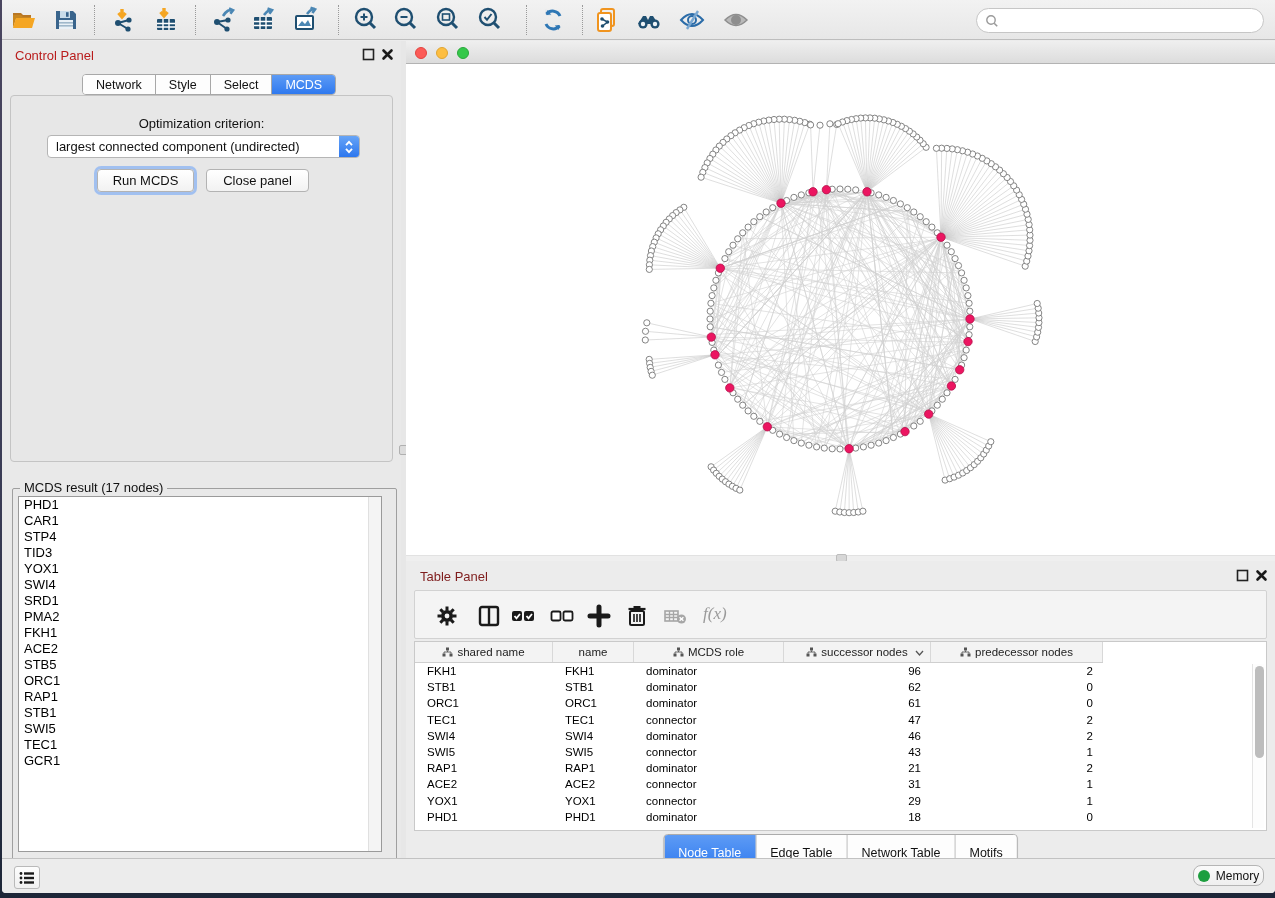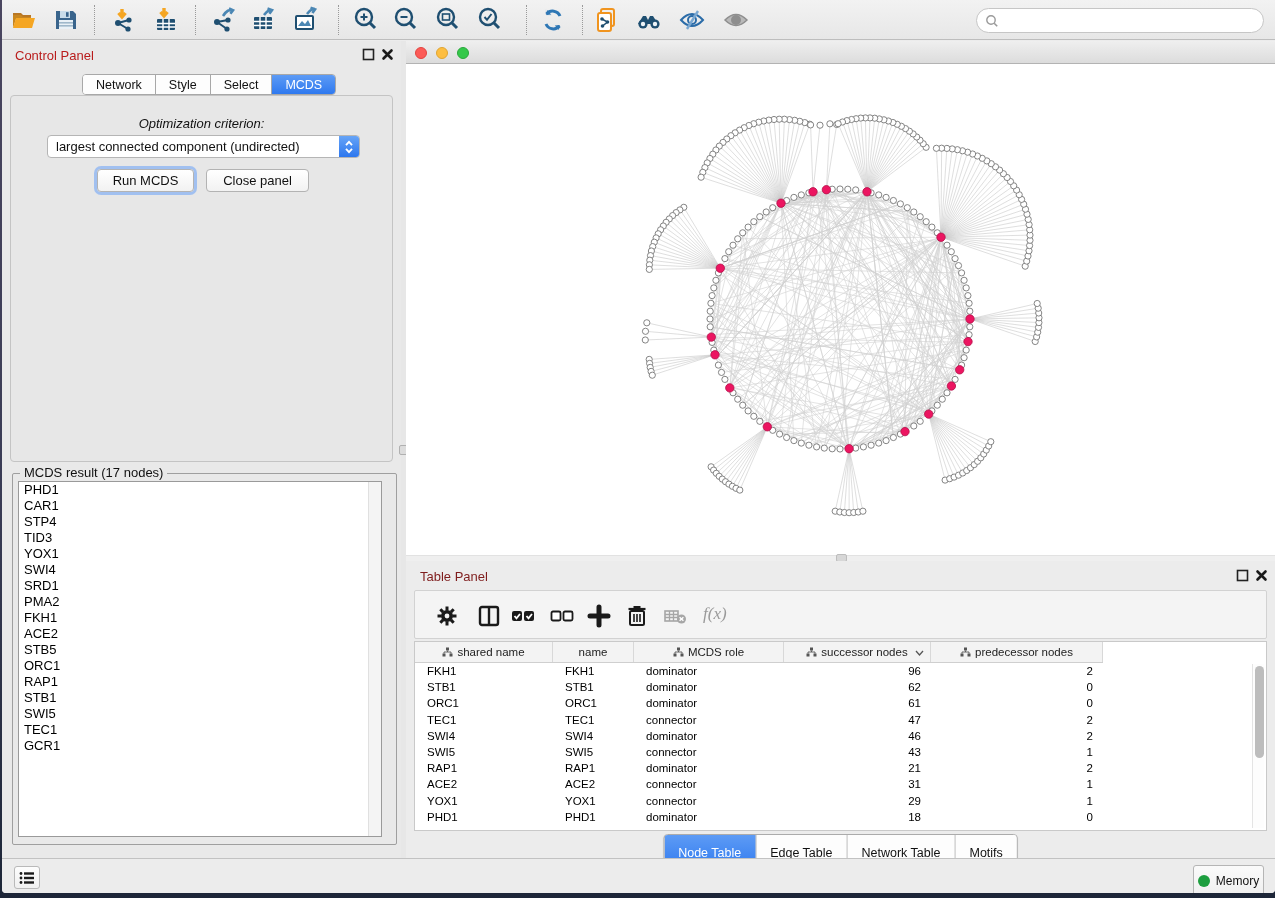--- a/index.html
+++ b/index.html
@@ -26,34 +26,34 @@
   #cp-title { position:absolute; left:13px; top:7px; font-size:13px; color:#b91c1c; }
   .panel-ctl { position:absolute; top:7px; width:13px; height:13px; }
   #cp-tabs { position:absolute; left:80px; top:33px; height:21px; display:flex;
     border:1px solid #a8a8a8; border-radius:4px; overflow:hidden; background:#fff; }
   .cp-tab { height:100%; display:flex; align-items:center; justify-content:center;
     font-size:12.5px; color:#111; padding:0 13px; border-right:1px solid #a8a8a8; background:#fdfdfd; }
   .cp-tab:last-child { border-right:none; }
   .cp-tab.active { background:linear-gradient(180deg,#5d9bf5,#2f79ef); color:#fff; }
   #cp-box { position:absolute; left:8px; top:54px; width:383px; height:367px;
     background:#e7e7e7; border:1px solid #c4c4c4; border-radius:4px; }
-  #opt-label { position:absolute; left:0; top:20px; width:100%; text-align:center; font-size:13px; color:#111;font-style:italic; }
+  #opt-label { position:absolute; left:0; top:20px; width:100%; text-align:center; font-size:13px; color:#111; }
   #opt-select { position:absolute; left:36px; top:39px; width:313px; height:23px; background:#fff;
     border:1px solid #b5b5b5; border-radius:4px; display:flex; align-items:center; }
   #opt-select .val { flex:1; font-size:13px; padding-left:8px; color:#111; white-space:nowrap; }
   #opt-stepper { width:20px; height:21px; border-radius:0 3px 3px 0;
     background:linear-gradient(180deg,#66a4f7,#2d77ee); display:flex; flex-direction:column;
     align-items:center; justify-content:center; color:#fff; }
   #opt-stepper svg { display:block; }
   .cp-btn { position:absolute; top:73px; height:23px; background:linear-gradient(180deg,#fff,#f2f2f2);
     border:1px solid #b3b3b3; border-radius:4px; font-size:13px; color:#111;
     display:flex; align-items:center; justify-content:center; }
   #run-btn { left:86px; width:97px; box-shadow:0 0 0 3px rgba(104,160,247,.55); }
   #close-btn { left:195px; width:103px; }
-  #mcds-fieldset { position:absolute; left:10px; top:432px; width:385px; height:372px; }
+  #mcds-fieldset { position:absolute; left:10px; top:447px; width:385px; height:372px; }
   #mcds-legend { position:absolute; left:8px; top:-8px; background:#e9e9e9; padding:0 4px;
     font-size:13px; color:#111; z-index:2; }
   #mcds-border { position:absolute; inset:0; border:1px solid #9f9f9f; border-radius:2px; }
   #mcds-list { position:absolute; left:6px; top:8px; width:364px; height:356px; background:#fff;
     border:1px solid #9a9a9a; overflow:hidden; }
   #mcds-scroll { position:absolute; right:0; top:0; width:13px; height:100%;
     background:#f4f4f4; border-left:1px solid #e0e0e0; }
   .mcds-item { font-size:13px; line-height:16px; padding-left:5px; color:#000; }
 
   
@@ -105,22 +105,22 @@
     font-size:12.5px; color:#111; padding:0 14px; border-right:1px solid #ababab; background:#fdfdfd; }
   .tp-tab:last-child { border-right:none; }
   .tp-tab.active { background:linear-gradient(180deg,#5d9bf5,#2f79ef); color:#fff; }
 
   
   #status-bar { position:absolute; left:0; top:858px; width:100%; height:35px;
     background:#ececec; border-top:1px solid #c2c2c2; }
   #list-btn { position:absolute; left:12px; top:7px; width:26px; height:23px;
     background:linear-gradient(180deg,#fdfdfd,#f0f0f0); border:1px solid #b9b9b9; border-radius:3px;
     display:flex; align-items:center; justify-content:center; }
-  #memory-btn { position:absolute; right:11px; top:6px; width:71px; height:32px;
-    background:linear-gradient(180deg,#fafafa,#efefef); border:1px solid #b5b5b5; border-radius:3px;
+  #memory-btn { position:absolute; right:11px; top:6px; width:71px; height:21px;
+    background:linear-gradient(180deg,#fafafa,#efefef); border:1px solid #b5b5b5; border-radius:8px;
     display:flex; align-items:center; justify-content:center; gap:6px; font-size:12px; color:#111; }
   #memory-dot { width:12px; height:12px; border-radius:50%; background:#1d9e3f; border:1px solid #15803
 
 2; }
 </style>
 </head>
 <body>
 
 <div id="app">
 

